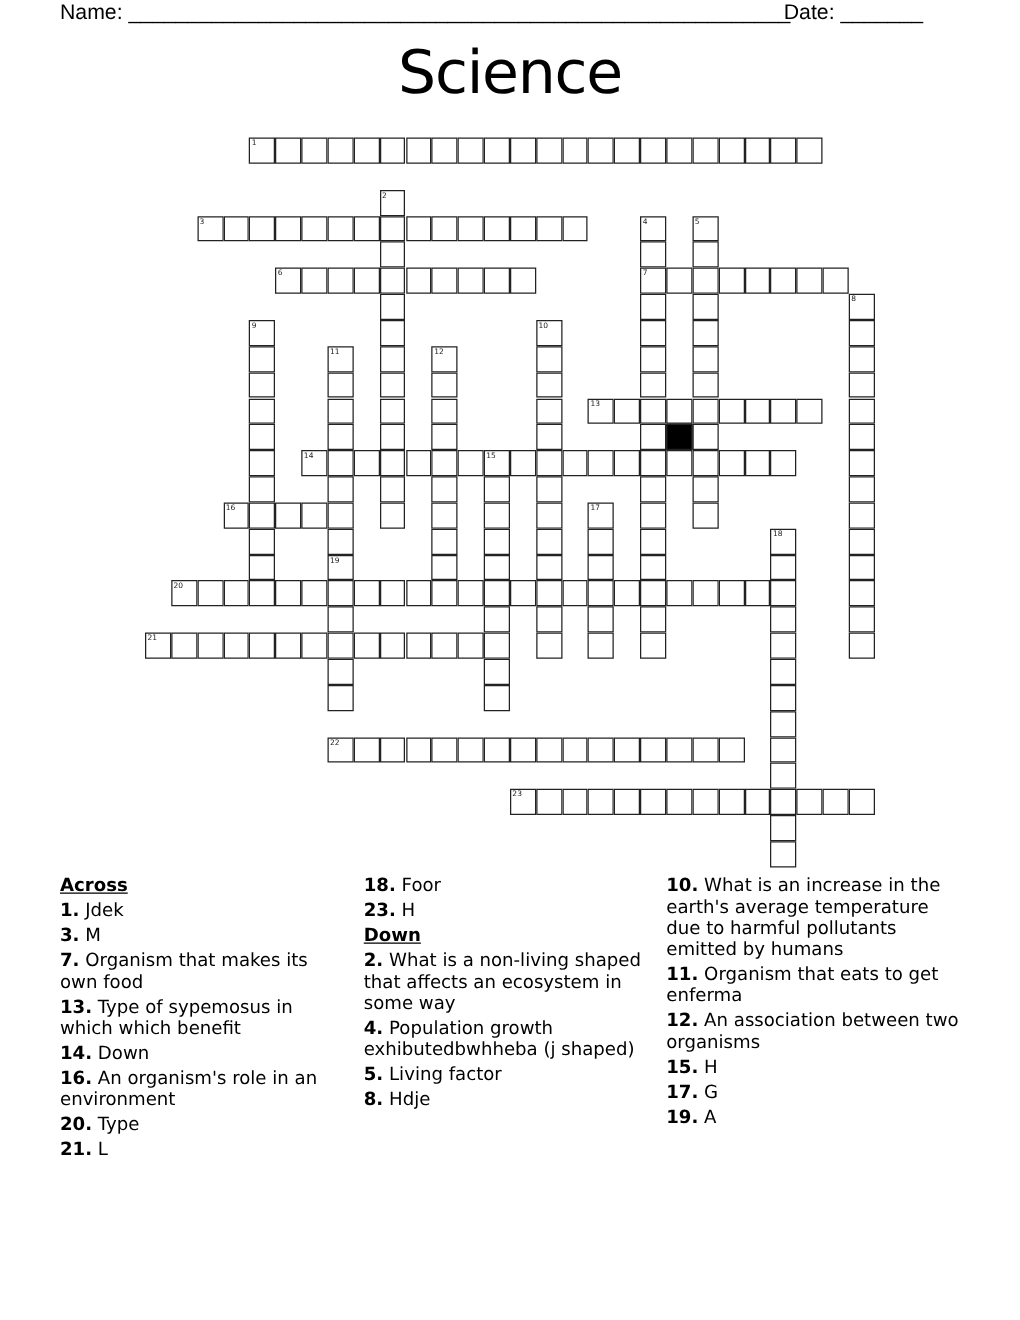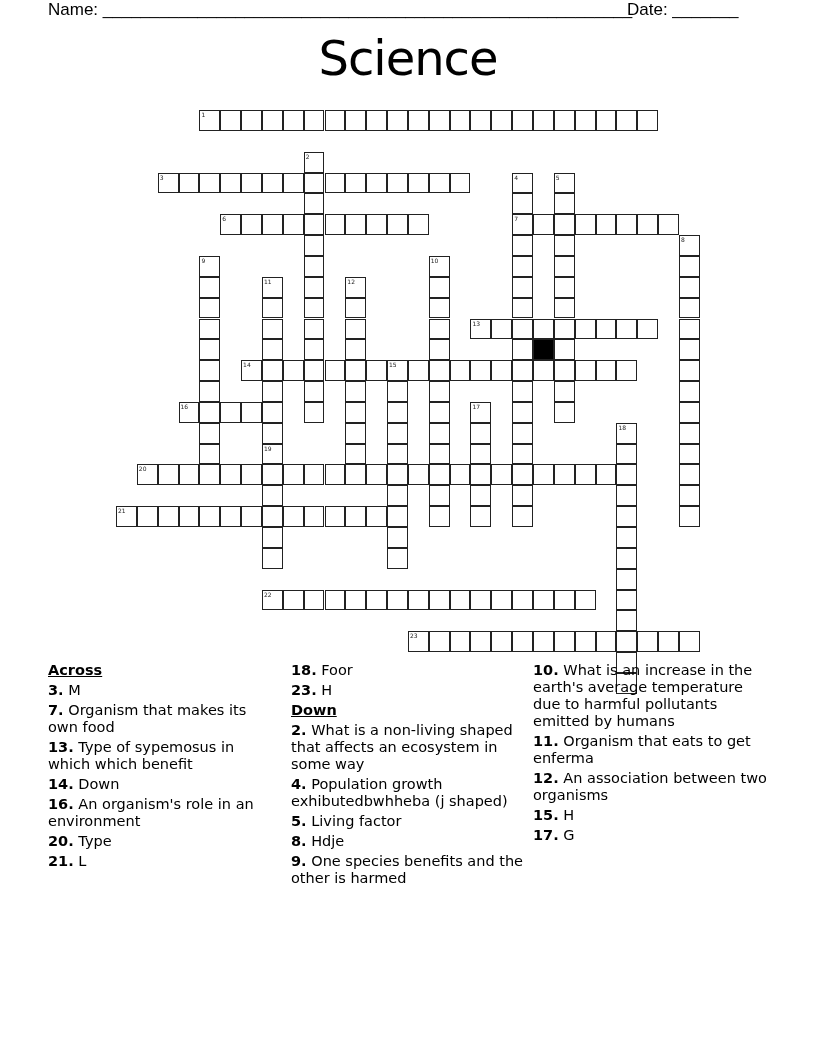--- a/index.html
+++ b/index.html
@@ -4,21 +4,21 @@
 <style>
   html, body { margin: 0; padding: 0; background: #fff; }
   body { width: 816px; height: 1056px; position: relative; overflow: hidden; font-family: "DejaVu Sans", sans-serif; color: #000; }
   .hdr { position: absolute; top: 0; left: 48px; font-family: "Liberation Sans", sans-serif; font-size: 17px; }
   .hdr-date { position: absolute; top: 0; left: 627px; font-family: "Liberation Sans", sans-serif; font-size: 17px; }
   .title { position: absolute; top: 30px; left: 0; width: 816px; text-align: center; font-family: "DejaVu Sans", sans-serif; font-size: 48px; letter-spacing: -1px; }
   #grid { position: absolute; left: 116px; top: 110px; }
   .cell { position: absolute; width: 20.85px; height: 20.85px; box-sizing: border-box; border: 1.5px solid #222; background: #fff; }
   .cell.black { background: #000; }
   .num { position: absolute; left: 1px; top: 0px; font-size: 6px; line-height: 7px; color: #222; font-family: "DejaVu Sans", sans-serif; }
-  .clues { position: absolute; top: 662px; font-family: "DejaVu Sans", sans-serif; font-size: 14.5px; line-height: 17px; }
+  .clues { position: absolute; top: 701px; font-family: "DejaVu Sans", sans-serif; font-size: 14.5px; line-height: 17px; }
   .col1 { left: 48px; width: 230px; }
   .col2 { left: 291px; width: 240px; }
   .col3 { left: 533px; width: 235px; }
   .clue { margin-bottom: 3px; }
   .clue b { font-weight: bold; }
   .sec { font-weight: bold; text-decoration: underline; margin-bottom: 3px; }
 </style>
 </head>
 <body>
 
@@ -334,39 +334,40 @@
     <div class="cell" style="left: 458.7px; top: 521.25px;"></div>
     <div class="cell" style="left: 479.55px; top: 521.25px;"></div>
     <div class="cell" style="left: 521.25px; top: 521.25px;"></div>
     <div class="cell" style="left: 542.1px; top: 521.25px;"></div>
     <div class="cell" style="left: 562.95px; top: 521.25px;"></div>
     <div class="cell black" style="left: 417px; top: 229.35px;"></div>
   </div>
 
 <div class="clues col1">
   <div class="sec">Across</div>
+  <div class="clue"><b>1.</b> <span>Jdek</span></div>
   <div class="clue"><b>3.</b> <span>M</span></div>
   <div class="clue"><b>7.</b> <span>Organism that makes its own food</span></div>
   <div class="clue"><b>13.</b> <span>Type of sypemosus in which which benefit</span></div>
   <div class="clue"><b>14.</b> <span>Down</span></div>
   <div class="clue"><b>16.</b> <span>An organism's role in an environment</span></div>
   <div class="clue"><b>20.</b> <span>Type</span></div>
   <div class="clue"><b>21.</b> <span>L</span></div>
 </div>
 
 <div class="clues col2">
   <div class="clue"><b>18.</b> <span>Foor</span></div>
   <div class="clue"><b>23.</b> <span>H</span></div>
   <div class="sec">Down</div>
   <div class="clue"><b>2.</b> <span>What is a non-living shaped that affects an ecosystem in some way</span></div>
   <div class="clue"><b>4.</b> <span>Population growth exhibutedbwhheba (j shaped)</span></div>
   <div class="clue"><b>5.</b> <span>Living factor</span></div>
   <div class="clue"><b>8.</b> <span>Hdje</span></div>
-  <div class="clue"><b>9.</b> <span>One species benefits and the other is harmed</span></div>
 </div>
 
 <div class="clues col3">
   <div class="clue"><b>10.</b> <span>What is an increase in the earth's average temperature due to harmful pollutants emitted by humans</span></div>
   <div class="clue"><b>11.</b> <span>Organism that eats to get enferma</span></div>
   <div class="clue"><b>12.</b> <span>An association between two organisms</span></div>
   <div class="clue"><b>15.</b> <span>H</span></div>
   <div class="clue"><b>17.</b> <span>G</span></div>
+  <div class="clue"><b>19.</b> <span>A</span></div>
 </div>
 
 </body></html>

